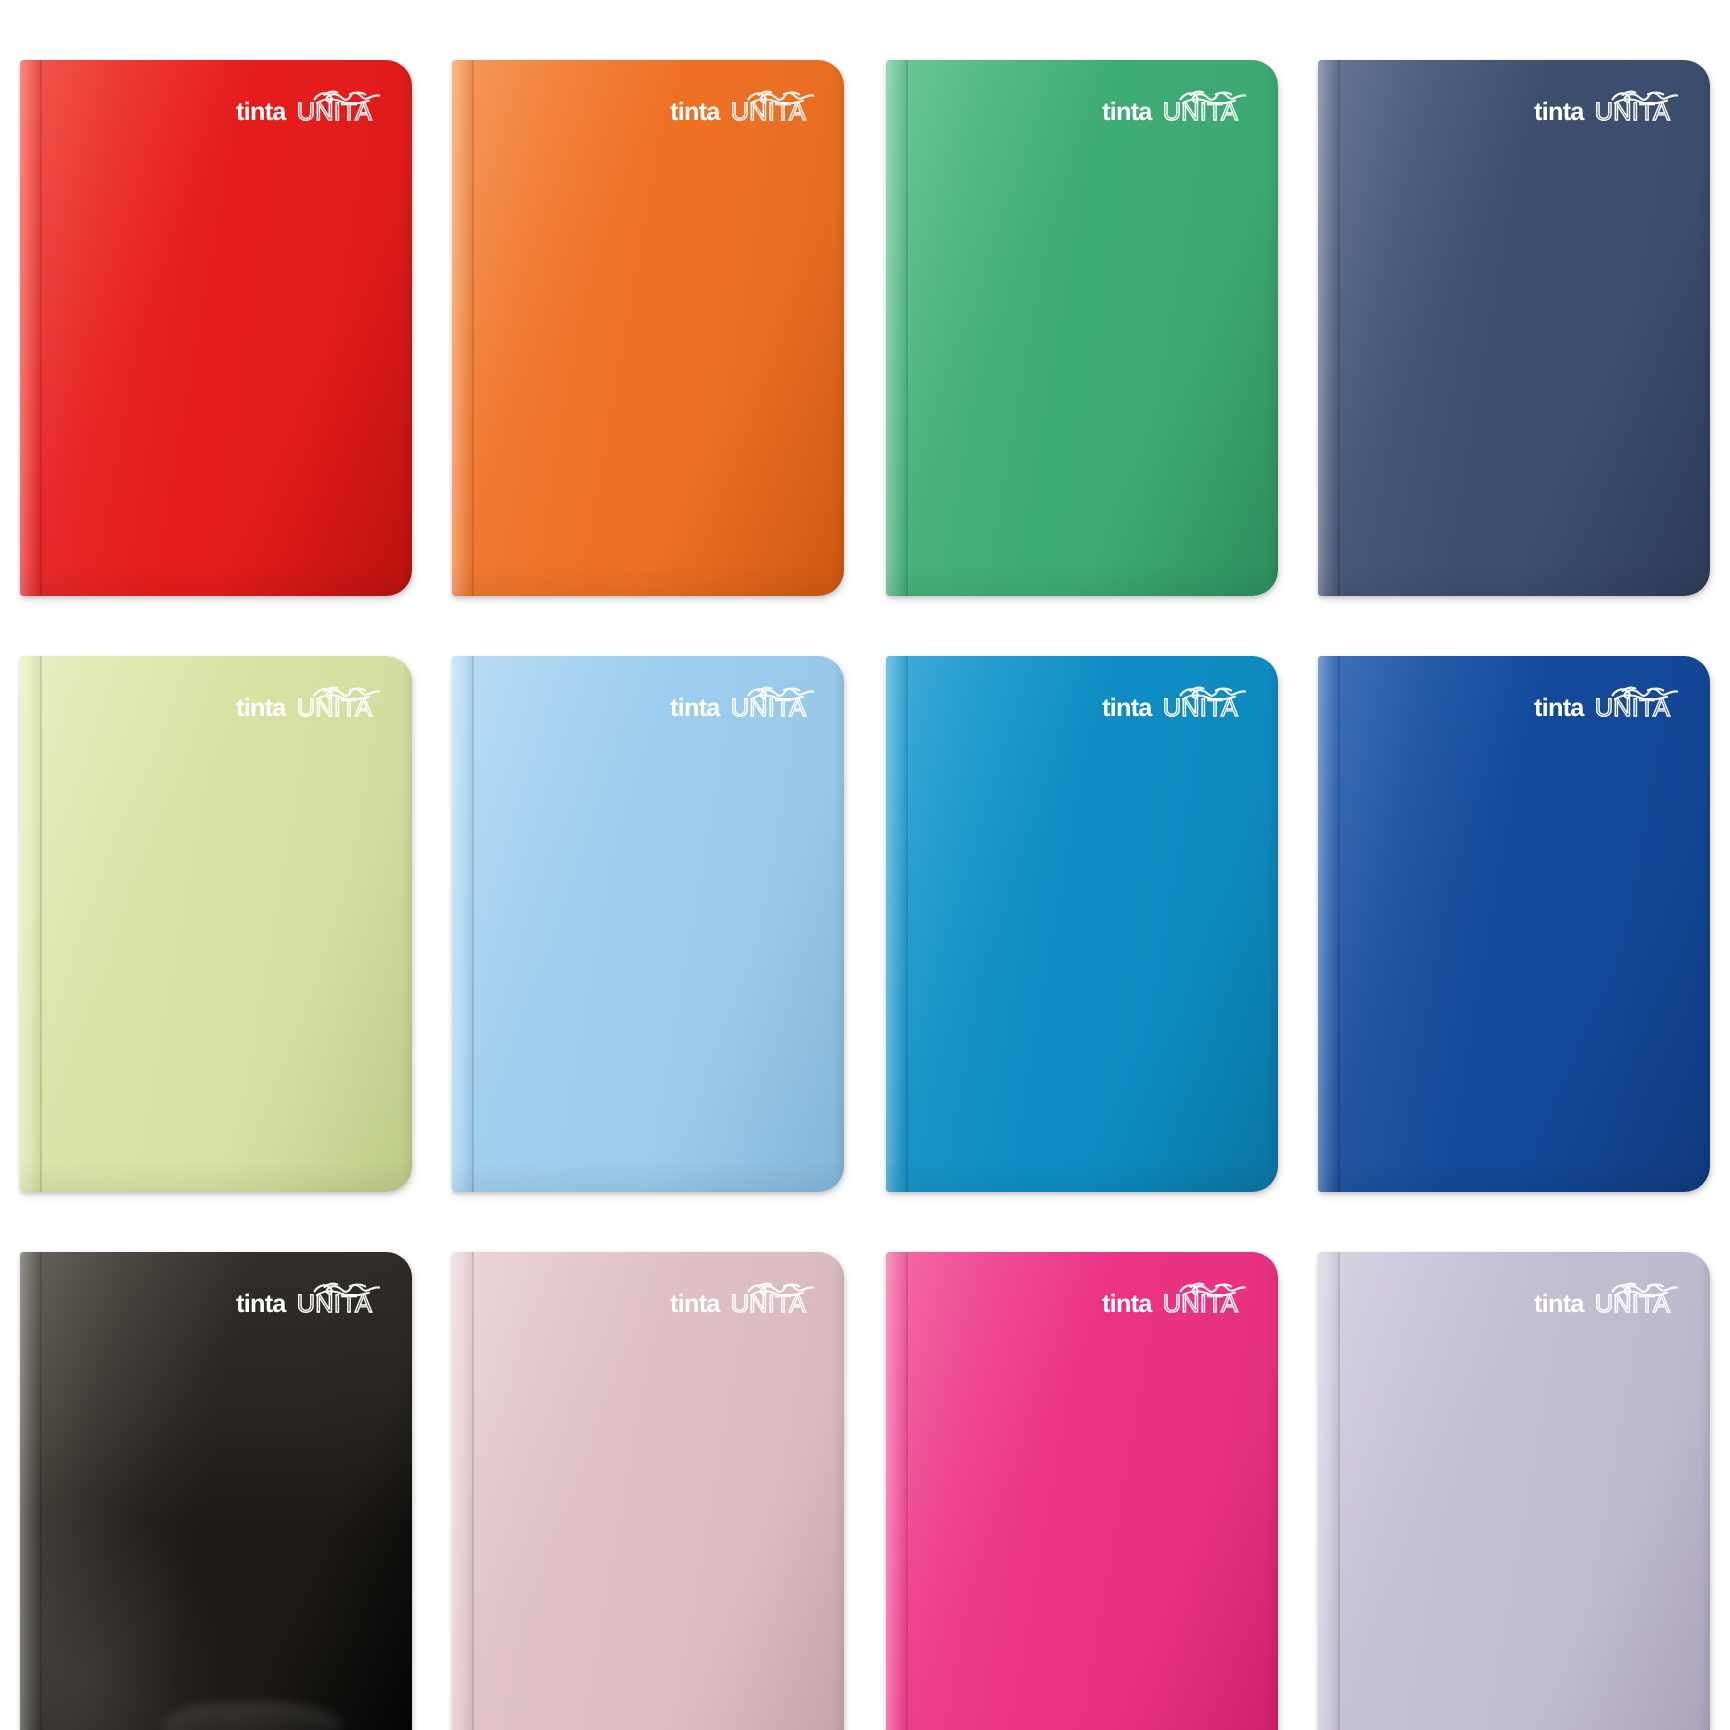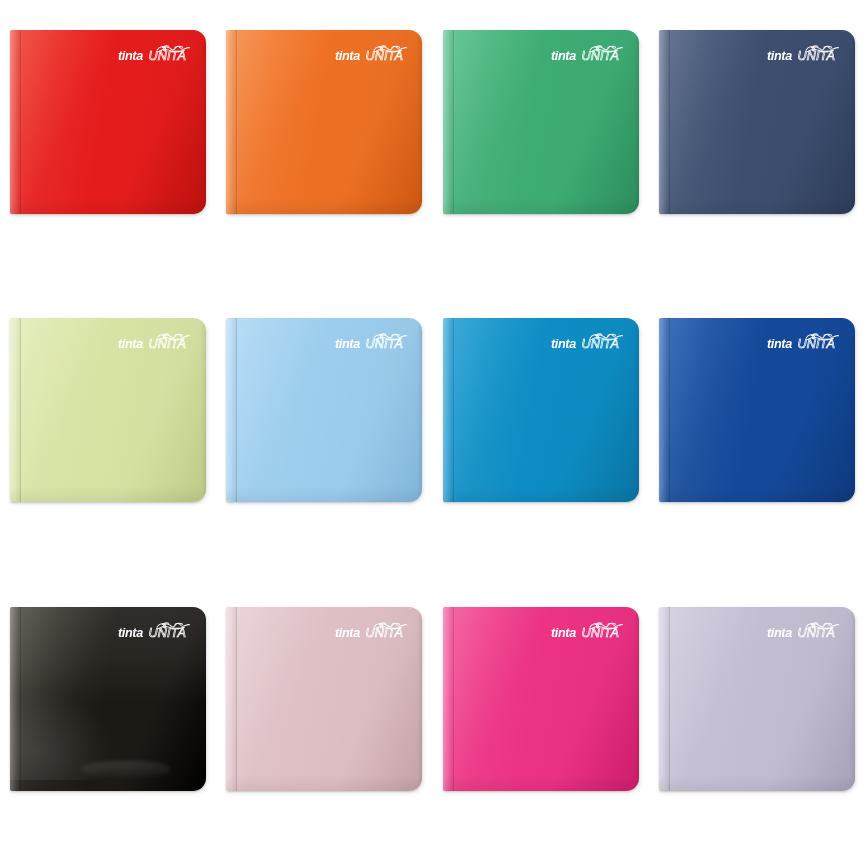--- a/index.html
+++ b/index.html
@@ -27,32 +27,31 @@
     position:relative;
     display:flex;
     align-items:flex-start;
     justify-content:center;
   }
 
   
   .notebook{
     position:relative;
     width:196px;
-    height:184px;
+    height:268px;
     margin-top:30px;
     border-top-right-radius:13px;
     border-bottom-right-radius:13px;
     border-top-left-radius:2px;
     border-bottom-left-radius:2px;
     box-shadow:
       0 1px 2px rgba(0,0,0,.16),
       1px 2px 4px rgba(0,0,0,.10);
     overflow:hidden;
     isolation:isolate;
-    font-style:italic;
   }
   
   .nb-face{
     position:absolute;
     inset:0;
   }
   
   .nb-sheen{
     position:absolute;
     inset:0;

